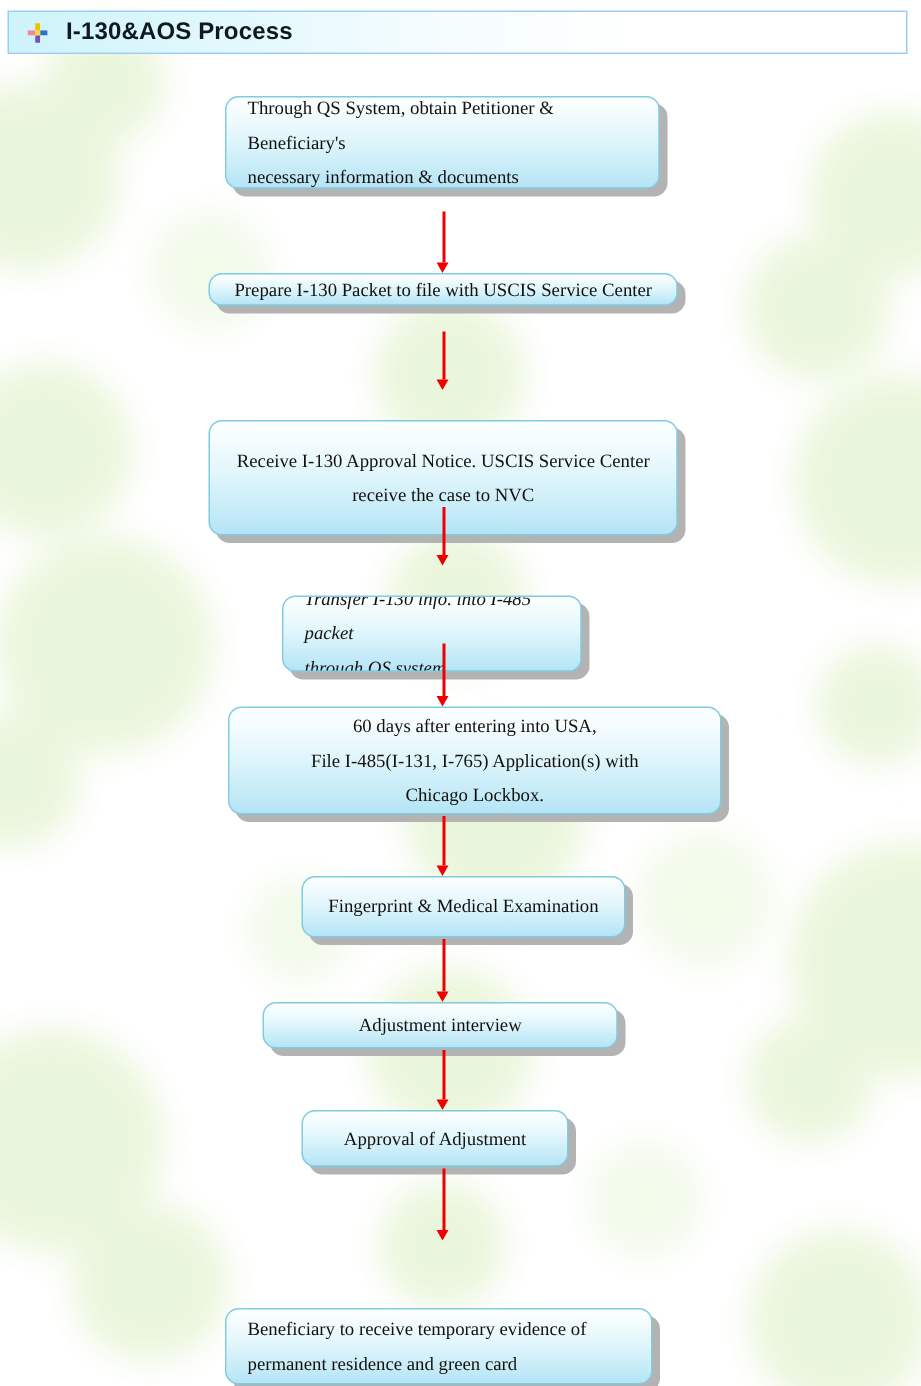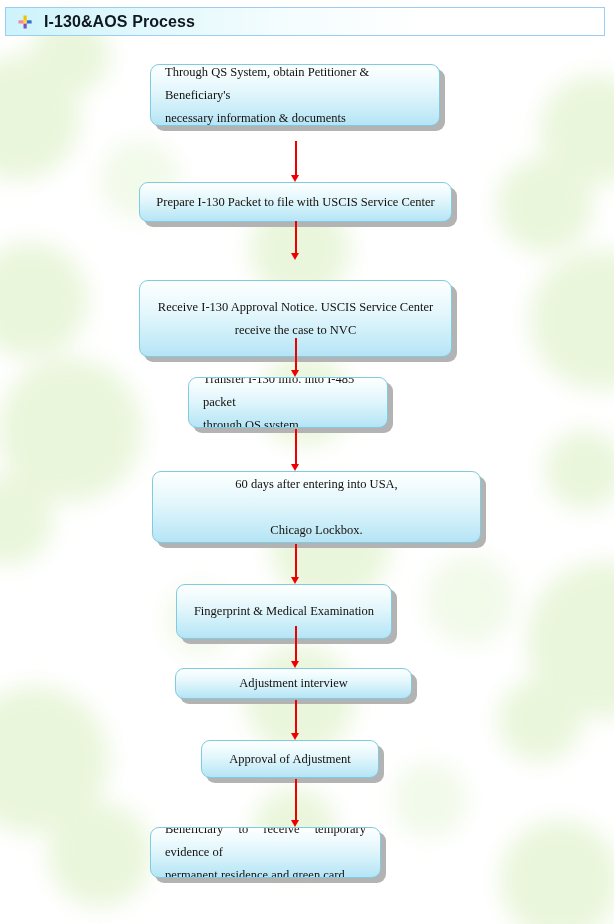--- a/index.html
+++ b/index.html
@@ -179,61 +179,61 @@
 <div class="node align-left" style="left:150px; top:64px; width:290px; height:62px;">
   <div class="shadow"></div>
   <div class="box">
     <div class="txt">
       <span>Through QS System, obtain Petitioner &amp; Beneficiary's</span><br>
       <span>necessary information &amp; documents</span>
     </div>
   </div>
 </div>
 
-<div class="node align-center" style="left:139px; top:182px; width:313px; height:40px;">
+<div class="node align-center" style="left:139px; top:182px; width:313px; height:22px;">
   <div class="shadow"></div>
   <div class="box">
     <div class="txt">
       <span>Prepare I-130 Packet to file with USCIS Service Center</span>
     </div>
   </div>
 </div>
 
 <div class="node align-center" style="left:139px; top:260px; width:313px; height:77px;margin-top:20px;">
   <div class="shadow"></div>
   <div class="box">
     <div class="txt">
       <span>Receive I-130 Approval Notice. USCIS Service Center</span><br>
       <span>receive the case to NVC</span>
     </div>
   </div>
 </div>
 
-<div class="node align-left" style="left:188px; top:377px; width:200px; height:51px;">
+<div class="node align-left" style="left:188px; top:397px; width:200px; height:51px;font-style:italic;">
   <div class="shadow"></div>
   <div class="box">
     <div class="txt">
       <span>Transfer I-130 info. into I-485 packet</span><br>
       <span>through QS system</span>
     </div>
   </div>
 </div>
 
 <div class="node align-center" style="left:152px; top:471px; width:329px; height:72px;">
   <div class="shadow"></div>
   <div class="box">
     <div class="txt">
       <span>60 days after entering into USA,</span><br>
-      <br>
+      <span>File I-485(I-131, I-765) Application(s) with</span><br>
       <span>Chicago Lockbox.</span>
     </div>
   </div>
 </div>
 
-<div class="node align-center" style="left:176px; top:584px; width:216px; height:55px;">
+<div class="node align-center" style="left:201px; top:584px; width:216px; height:41px;">
   <div class="shadow"></div>
   <div class="box">
     <div class="txt">
       <span>Fingerprint &amp; Medical Examination</span>
     </div>
   </div>
 </div>
 
 <div class="node align-center" style="left:175px; top:668px; width:237px; height:31px;">
   <div class="shadow"></div>
@@ -246,21 +246,21 @@
 
 <div class="node align-center" style="left:201px; top:740px; width:178px; height:38px;border-radius:12px;">
   <div class="shadow"></div>
   <div class="box">
     <div class="txt">
       <span>Approval of Adjustment</span>
     </div>
   </div>
 </div>
 
-<div class="node align-just" style="left:150px; top:827px; width:231px; height:51px;">
+<div class="node align-just" style="left:150px; top:872px; width:285px; height:51px;">
   <div class="shadow"></div>
   <div class="box">
     <div class="txt">
       <span class="ln1">Beneficiary to receive temporary evidence of</span>
       <span>permanent residence and green card</span>
     </div>
   </div>
 </div>
 
 <div class="arrow" style="left:291px; top:141px; width:9px; height:41px;">

